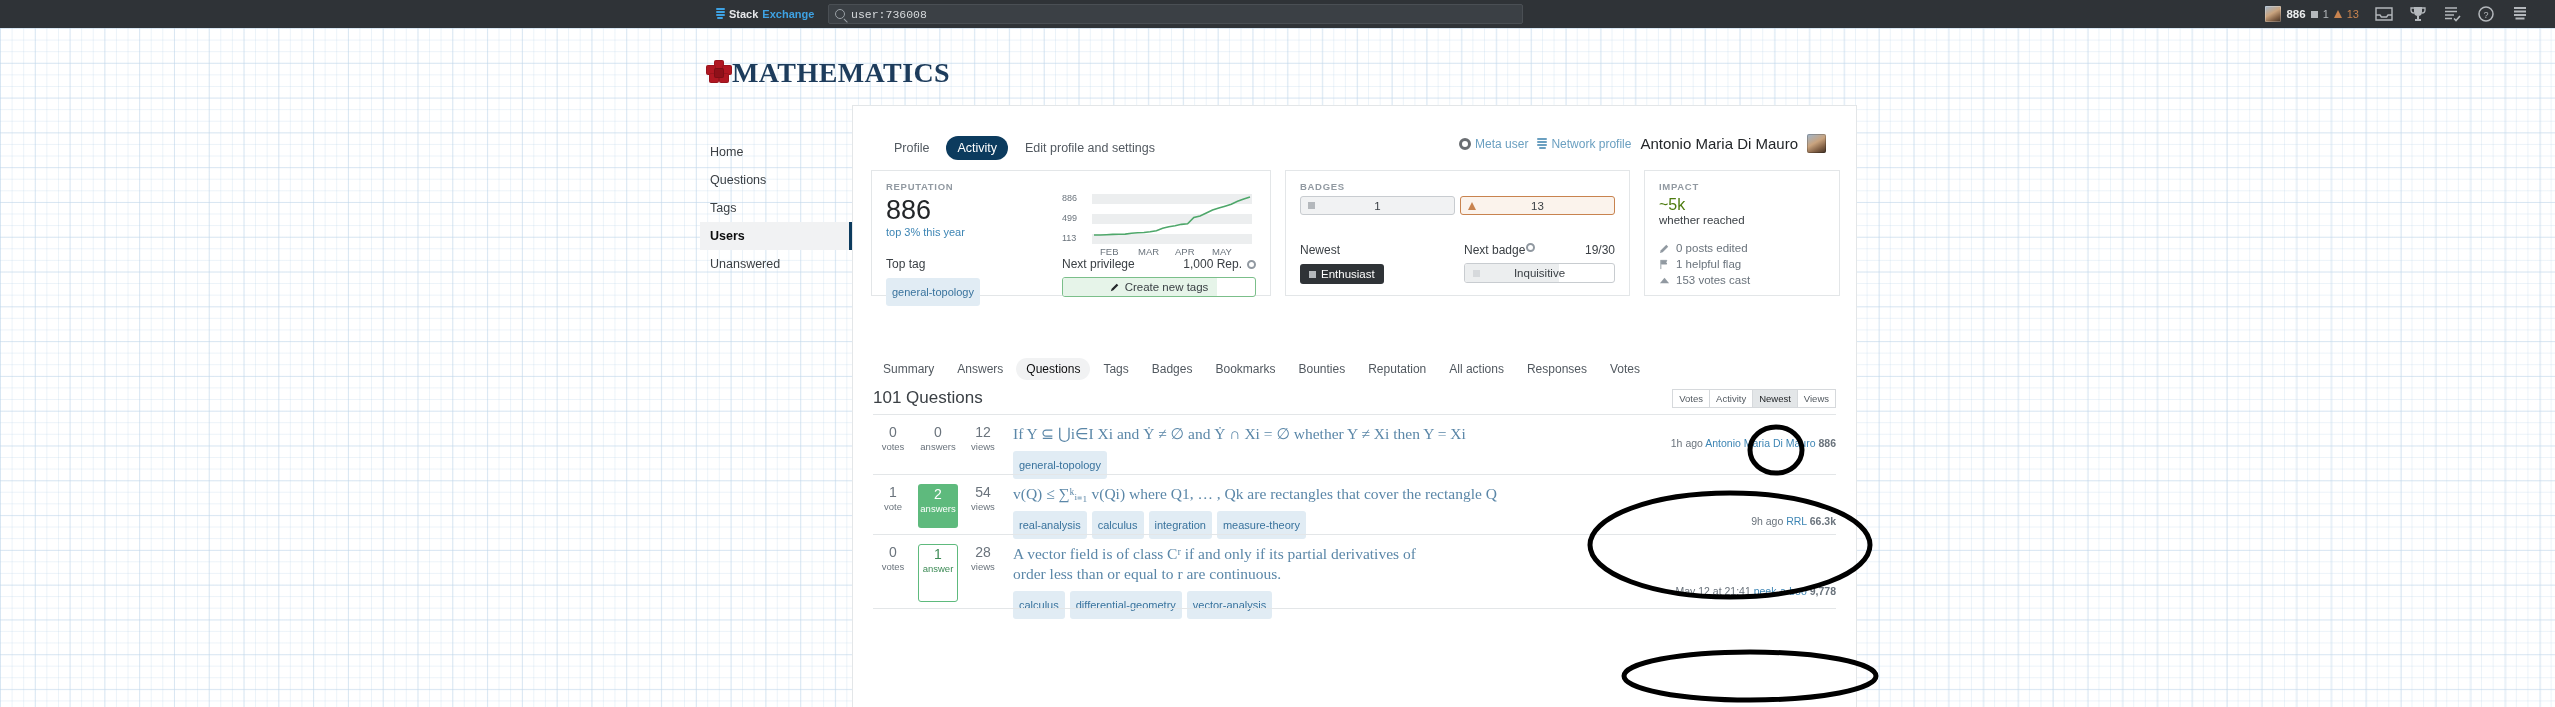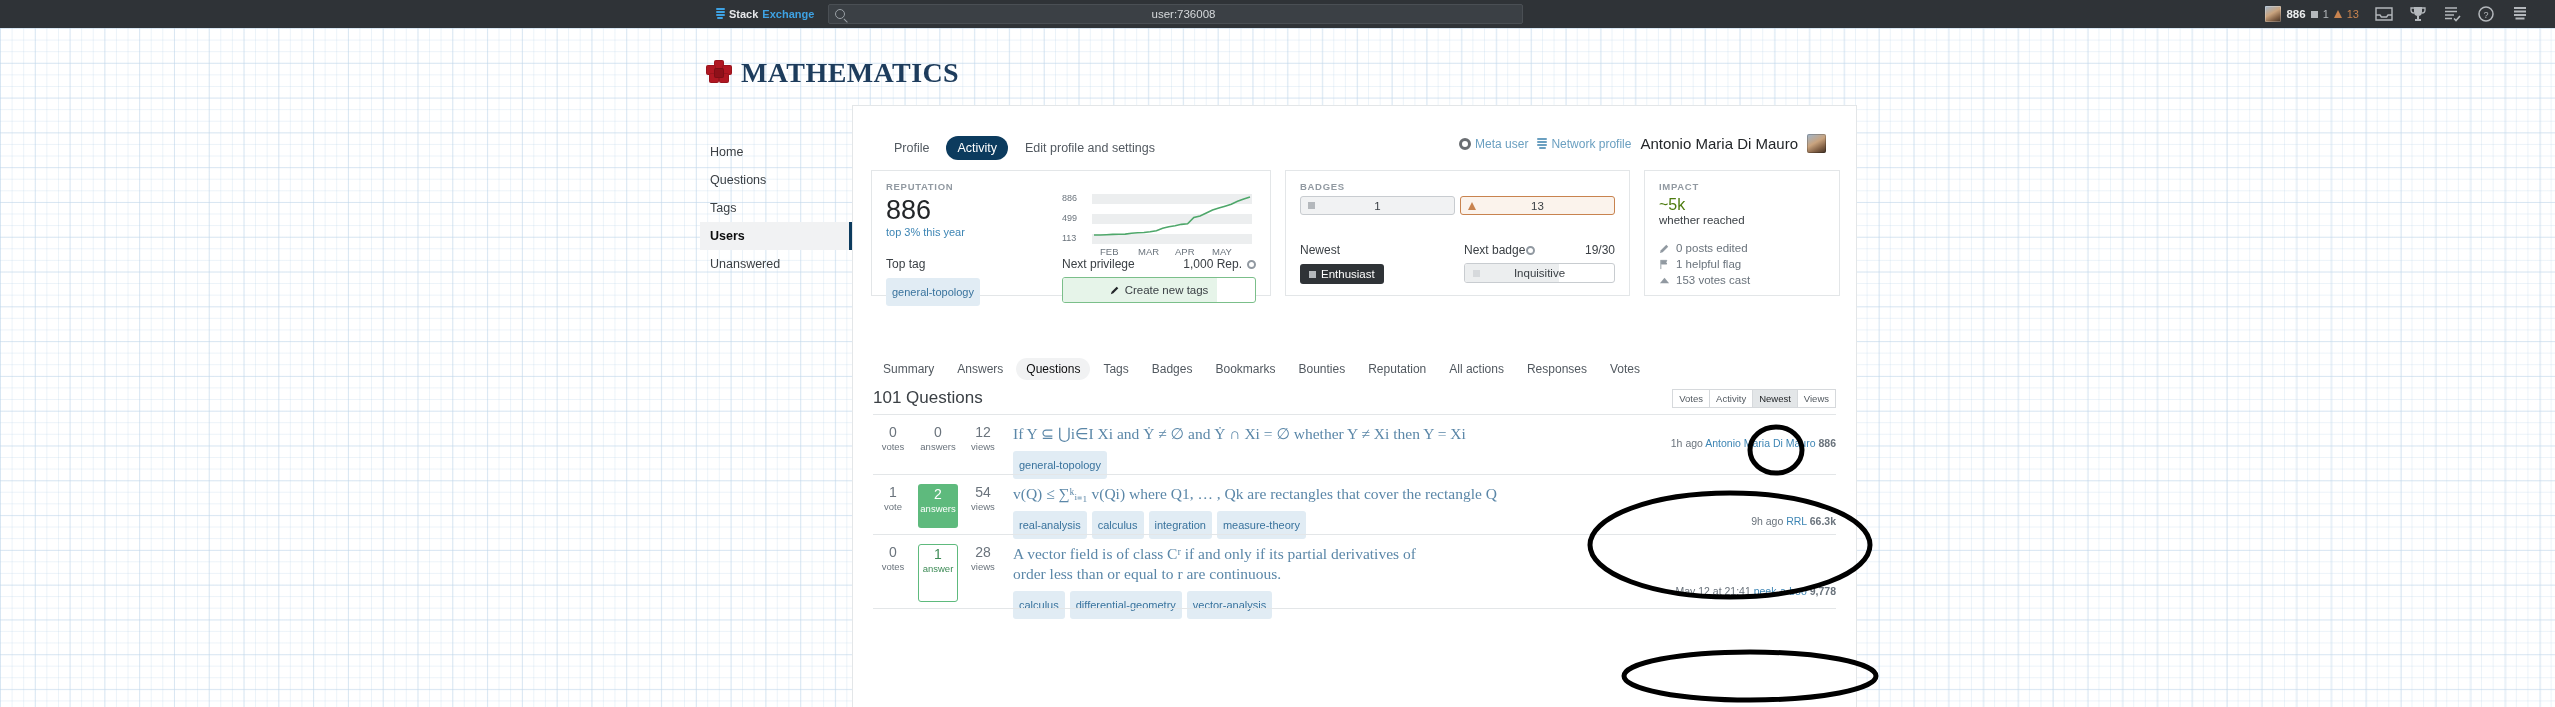--- a/index.html
+++ b/index.html
@@ -35,21 +35,21 @@
   .se-stack-icon i:nth-child(3) { top: 6px; }
   .se-stack-icon i:nth-child(4) { top: 9px; width: 6px; left: 1px; }
 
   #searchwrap {
     position: absolute; left: 828px; top: 4px; width: 695px; height: 20px;
     background: #3b4045; border: 1px solid #4a4f54; border-radius: 2px;
     display: flex; align-items: center; padding: 0 6px; gap: 6px;
   }
   #searchwrap input {
     flex: 1; background: transparent; border: 0; outline: none;
-    color: #d6d9dc; font-family: Liberation Sans, sans-serif; font-size: 11.5px; text-align: center;
+    color: #d6d9dc; font-family: Liberation Mono, monospace; font-size: 11.5px;
   }
   .mag {
     width: 10px; height: 10px; border: 1.4px solid #9aa0a6; border-radius: 50%;
     position: relative; flex: none;
   }
   .mag::after {
     content: ""; position: absolute; right: -4px; bottom: -3px;
     width: 5px; height: 1.4px; background: #9aa0a6; transform: rotate(45deg);
   }
 
@@ -82,21 +82,21 @@
       linear-gradient(to right, rgba(190,215,235,.30) 1px, transparent 1px),
       linear-gradient(to bottom, rgba(190,215,235,.30) 1px, transparent 1px),
       linear-gradient(to right, rgba(205,222,238,.55) 1px, transparent 1px),
       linear-gradient(to bottom, rgba(205,222,238,.55) 1px, transparent 1px);
     background-size: 11.6px 11.6px, 11.6px 11.6px, 34.8px 34.8px, 34.8px 34.8px;
   }
 
   
   #sitelogo {
     position: absolute; left: 706px; top: 57px;
-    display: flex; align-items: center; gap: 9px; text-align: right;
+    display: flex; align-items: center;  text-align: right;
   }
   #sitelogo .name {
     font-family: "Liberation Serif", serif; font-size: 28px; font-weight: bold;
     color: #1d3c5c; letter-spacing: .4px;
   }
   .mathjax-mark { position: relative; width: 26px; height: 26px; }
   .mathjax-mark span {
     position: absolute; width: 10px; height: 10px; background: #b01722;
     border-radius: 2px; box-shadow: inset 0 0 0 1px rgba(0,0,0,.12);
   }
@@ -199,21 +199,21 @@
     background: #fff; overflow: hidden; display: flex; align-items: center; justify-content: center;
   }
   .nextbadge-bar .fill { position: absolute; left: 0; top: 0; bottom: 0; background: #eceeef; }
   .nextbadge-bar .ic { position: absolute; left: 8px; }
   .nextbadge-bar .txt { position: relative; font-size: 11.5px; color: #3b4045; }
 
   .impact-line { display: flex; align-items: center; gap: 6px; font-size: 11.5px; color: #6a737c; margin-top: 4px; }
 
   
   .privbtn {
-    position: relative; height: 26px; border: 1px solid #7bbf8a; border-radius: 3px;
+    position: relative; height: 20px; border: 1px solid #7bbf8a; border-radius: 3px;
     background: #fff; overflow: hidden; display: flex; align-items: center; justify-content: center;
   }
   .privbtn .fill { position: absolute; left: 0; top: 0; bottom: 0; background: #e6f4e9; }
   .privbtn .txt { position: relative; font-size: 11.5px; color: #3b4045; display: flex; align-items: center; gap: 5px; }
 
   
   #stabs {
     position: absolute; left: 20px; top: 252px; display: flex; align-items: center; gap: 3px;
   }
   .stab { padding: 4px 10px; font-size: 12px; color: #525960; border-radius: 20px; white-space: nowrap; }
@@ -454,21 +454,21 @@
       <div style="position:absolute;left:14px;top:72px;width:145px">
         <div class="lbl-row">Newest</div>
         <span class="newest-badge" style="margin-top:7px">
           <span class="badge-sq"></span>
           <span>Enthusiast</span>
         </span>
       </div>
 
       <div style="position:absolute;left:178px;right:14px;top:72px">
         <div style="display:flex;align-items:center;justify-content:space-between">
-          <span style="display:flex;align-items:center;gap:1px">
+          <span style="display:flex;gap:1px">
             <span class="lbl-row">Next badge</span>
             <span class="gear" style="border-color:#9199a1;width:9px;height:9px;border-width:2.5px"></span>
           </span>
           <span class="lbl-row">19/30</span>
         </div>
         <div class="nextbadge-bar" style="margin-top:6px">
           <span class="fill" style="width:63%"></span>
           <span class="ic badge-sq" style="background:#d6d9dc"></span>
           <span class="txt">Inquisitive</span>
         </div>

